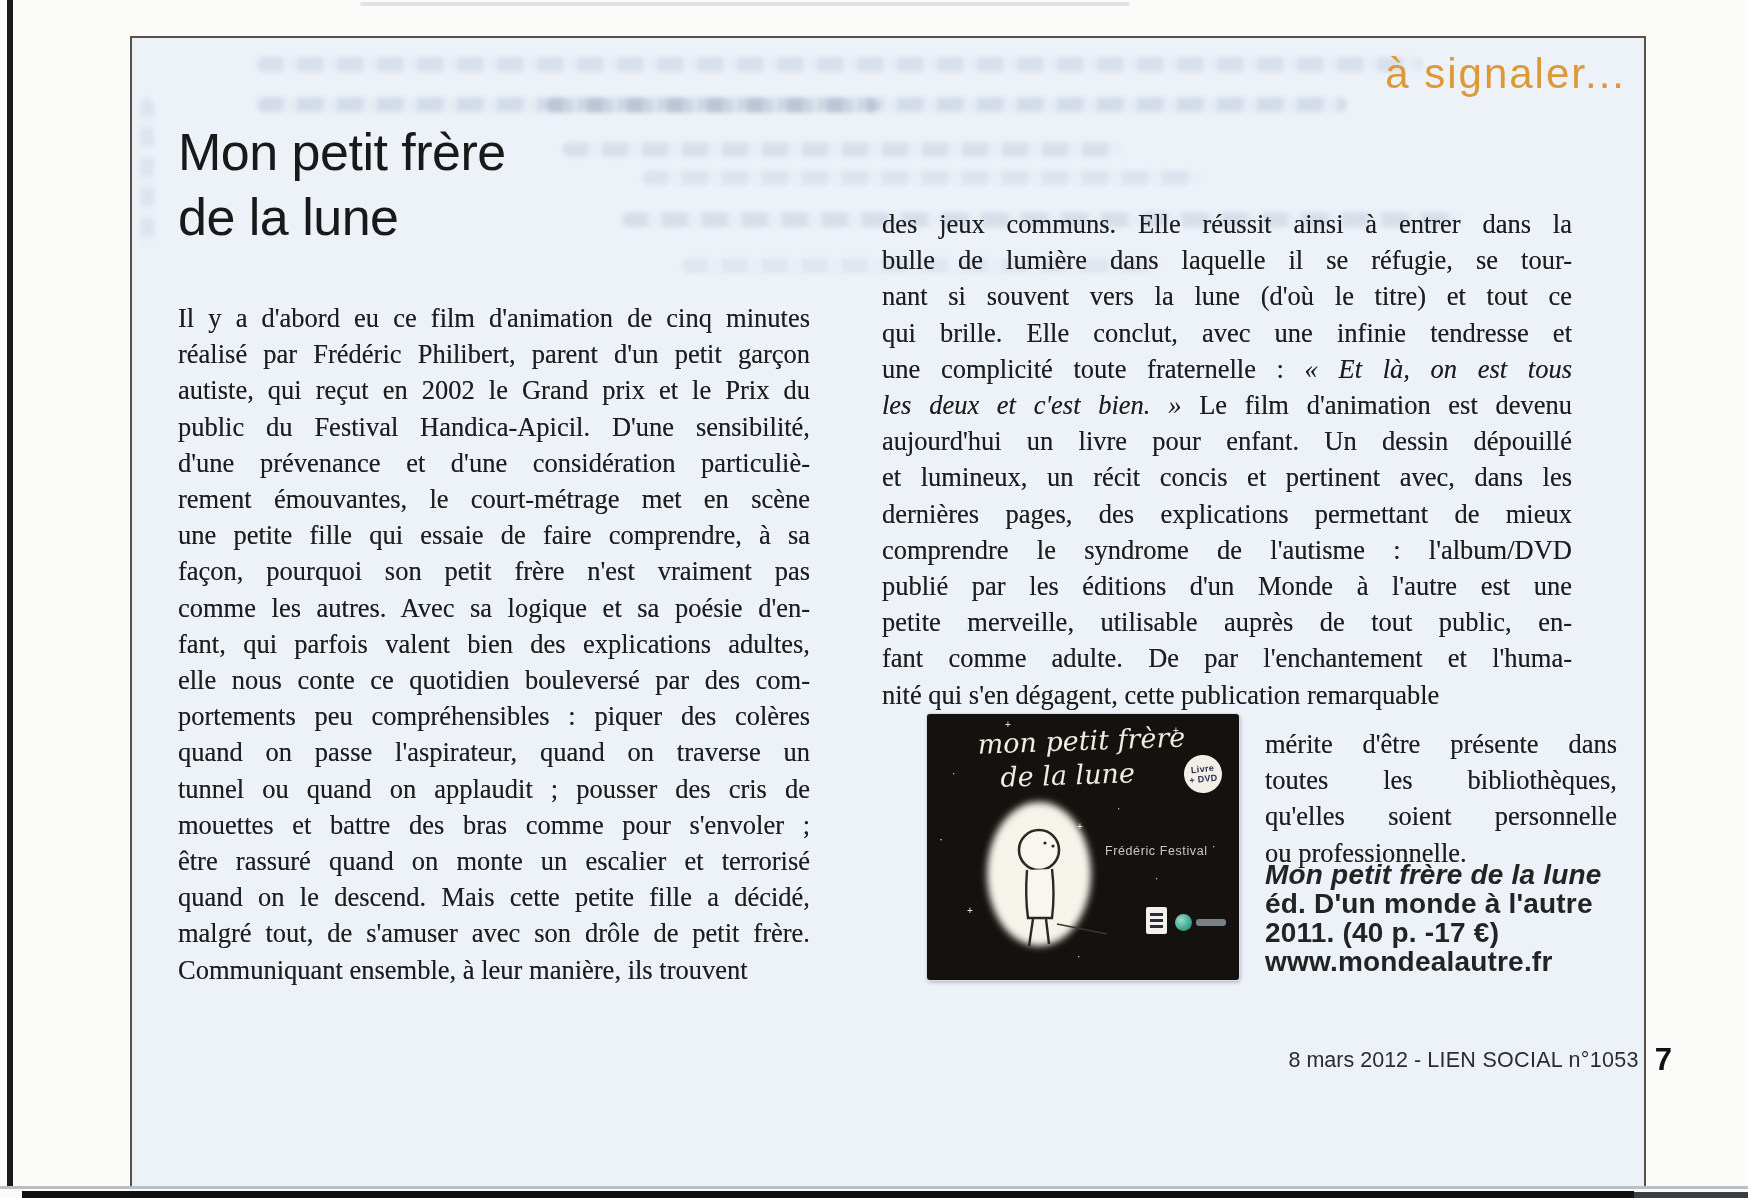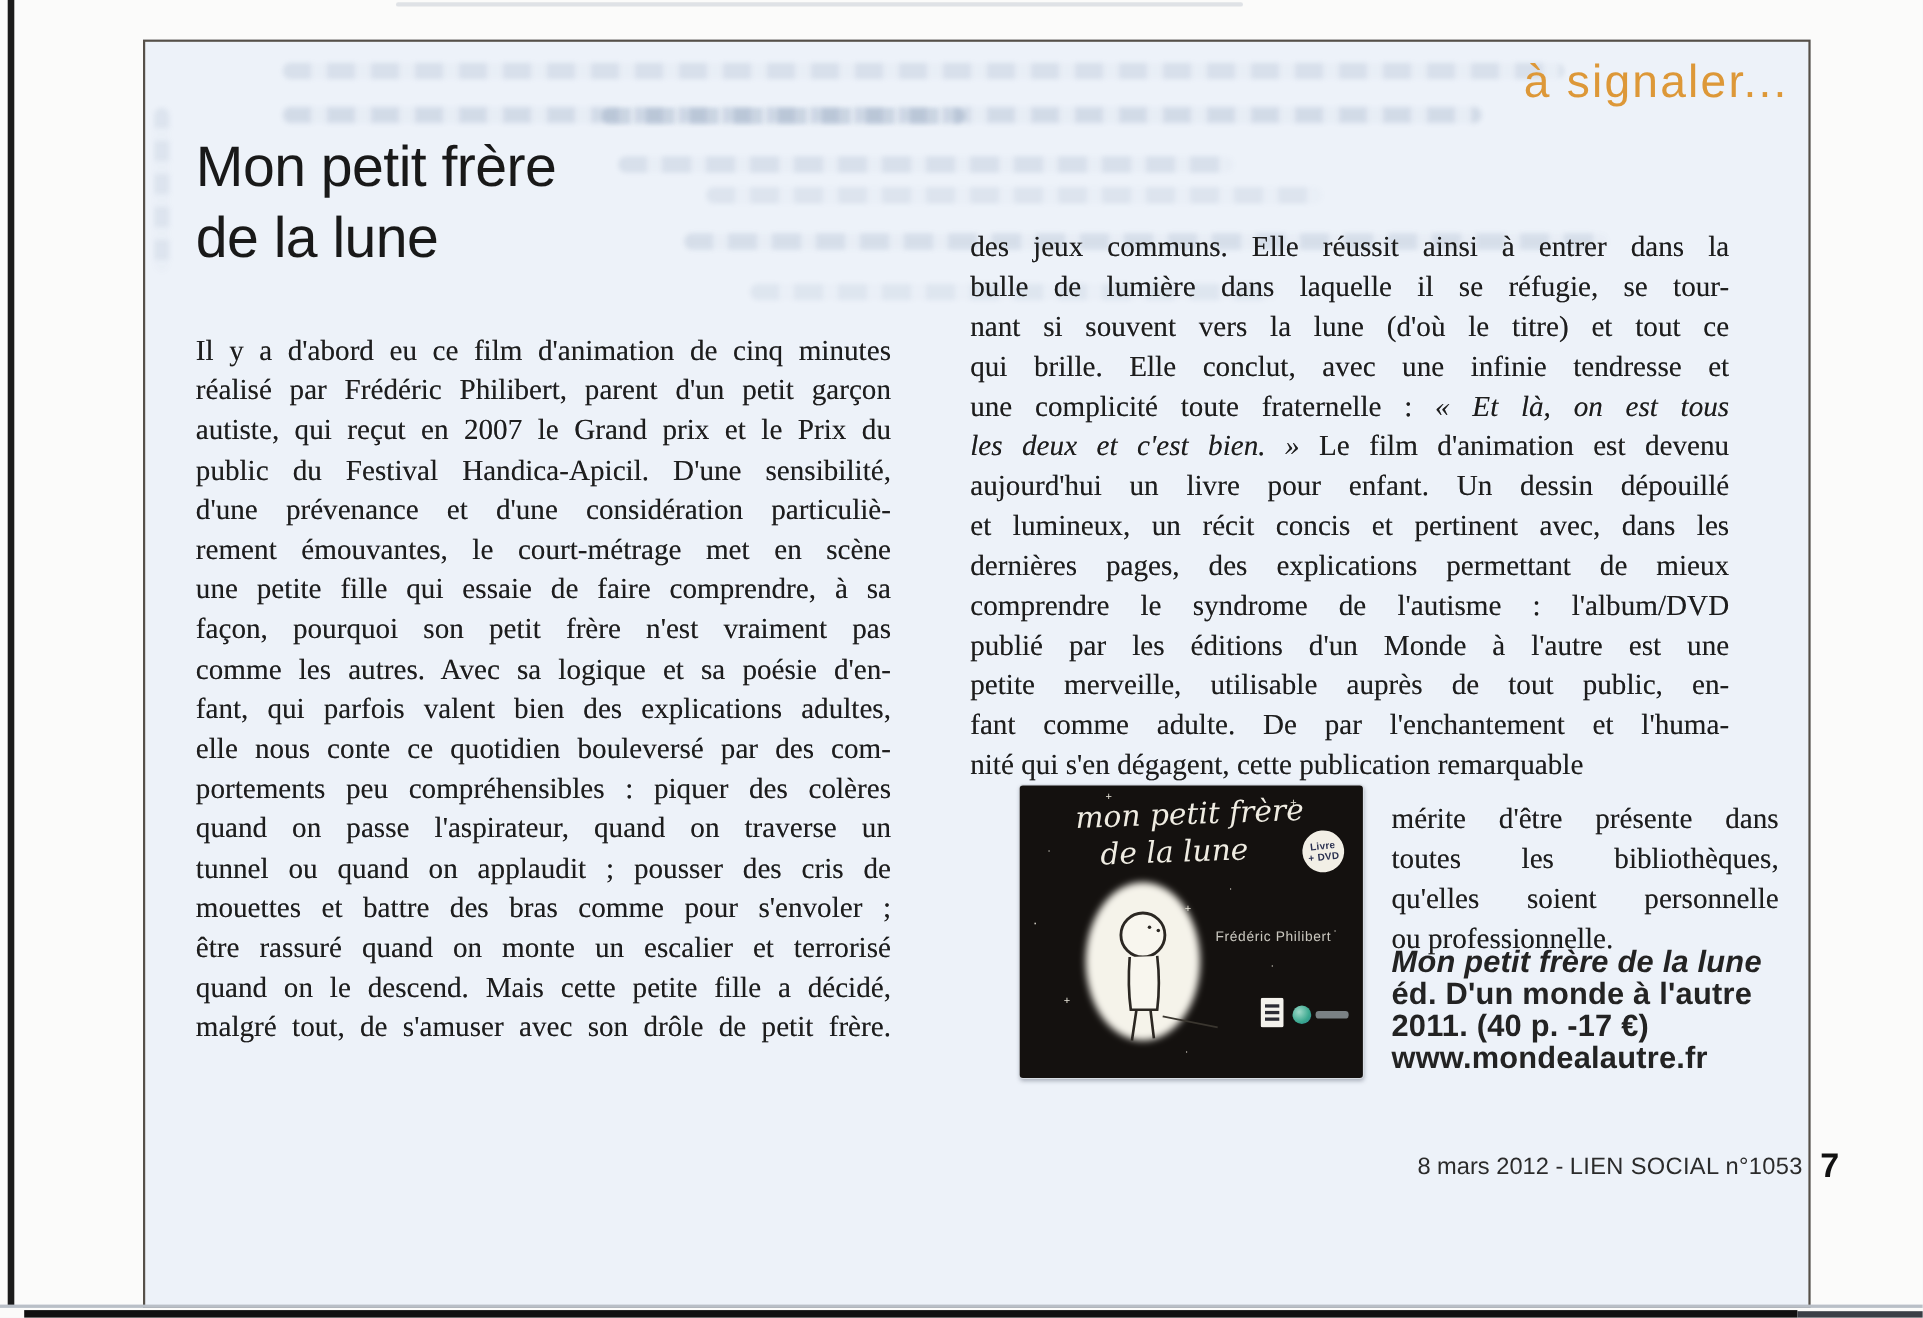--- a/index.html
+++ b/index.html
@@ -122,36 +122,37 @@
   <div class="tag">à signaler...</div>
 
   <h1 class="title" style="margin:0;font-weight:normal;">
       <div class="tline">Mon petit frère</div>
       <div class="tline last">de la lune</div>
     </h1>
 
   <div class="bodytext col-left">
       <div class="tline">Il y a d'abord eu ce film d'animation de cinq minutes</div>
       <div class="tline">réalisé par Frédéric Philibert, parent d'un petit garçon</div>
-      <div class="tline">autiste, qui reçut en 2007 le Grand prix et le Prix du</div>
+      <div class="tline">autiste, qui reçut en 2002 le Grand prix et le Prix du</div>
       <div class="tline">public du Festival Handica-Apicil. D'une sensibilité,</div>
       <div class="tline">d'une prévenance et d'une considération particuliè-</div>
       <div class="tline">rement émouvantes, le court-métrage met en scène</div>
       <div class="tline">une petite fille qui essaie de faire comprendre, à sa</div>
       <div class="tline">façon, pourquoi son petit frère n'est vraiment pas</div>
       <div class="tline">comme les autres. Avec sa logique et sa poésie d'en-</div>
       <div class="tline">fant, qui parfois valent bien des explications adultes,</div>
       <div class="tline">elle nous conte ce quotidien bouleversé par des com-</div>
       <div class="tline">portements peu compréhensibles : piquer des colères</div>
       <div class="tline">quand on passe l'aspirateur, quand on traverse un</div>
       <div class="tline">tunnel ou quand on applaudit ; pousser des cris de</div>
       <div class="tline">mouettes et battre des bras comme pour s'envoler ;</div>
       <div class="tline">être rassuré quand on monte un escalier et terrorisé</div>
       <div class="tline">quand on le descend. Mais cette petite fille a décidé,</div>
       <div class="tline">malgré tout, de s'amuser avec son drôle de petit frère.</div>
+      <div class="tline last">Communiquant ensemble, à leur manière, ils trouvent</div>
     </div>
 
   <div class="bodytext col-right">
       <div class="tline">des jeux communs. Elle réussit ainsi à entrer dans la</div>
       <div class="tline">bulle de lumière dans laquelle il se réfugie, se tour-</div>
       <div class="tline">nant si souvent vers la lune (d'où le titre) et tout ce</div>
       <div class="tline">qui brille. Elle conclut, avec une infinie tendresse et</div>
       <div class="tline"><span>une complicité toute fraternelle : </span><span class="seg-i">« Et là, on est tous</span></div>
       <div class="tline"><span class="seg-i">les deux et c'est bien. »</span><span> Le film d'animation est devenu</span></div>
       <div class="tline">aujourd'hui un livre pour enfant. Un dessin dépouillé</div>
@@ -187,21 +188,21 @@
       <path d="M92 138 L142 148" stroke="#3a362f" stroke-width="1.6"></path>
     </svg>
     <div class="cover-title">
       <div>mon petit frère</div>
       <div class="l2">de la lune</div>
     </div>
     <div class="badge">
       <span>Livre</span>
       <span>+ DVD</span>
     </div>
-    <div class="cover-author">Frédéric Philibert</div>
+    <div class="cover-author">Frédéric Festival</div>
     <div class="logo-sq"></div>
     <div class="logo-round"></div>
     <div class="logo-bar"></div>
     <span class="star" style="left:78px;top:6px;">+</span>
     <span class="star" style="left:246px;top:12px;">+</span>
     <span class="star" style="left:25px;top:55px;">·</span>
     <span class="star" style="left:12px;top:120px;font-size:12px;">·</span>
     <span class="star" style="left:150px;top:108px;">+</span>
     <span class="star" style="left:190px;top:90px;">·</span>
     <span class="star" style="left:228px;top:160px;">·</span>

